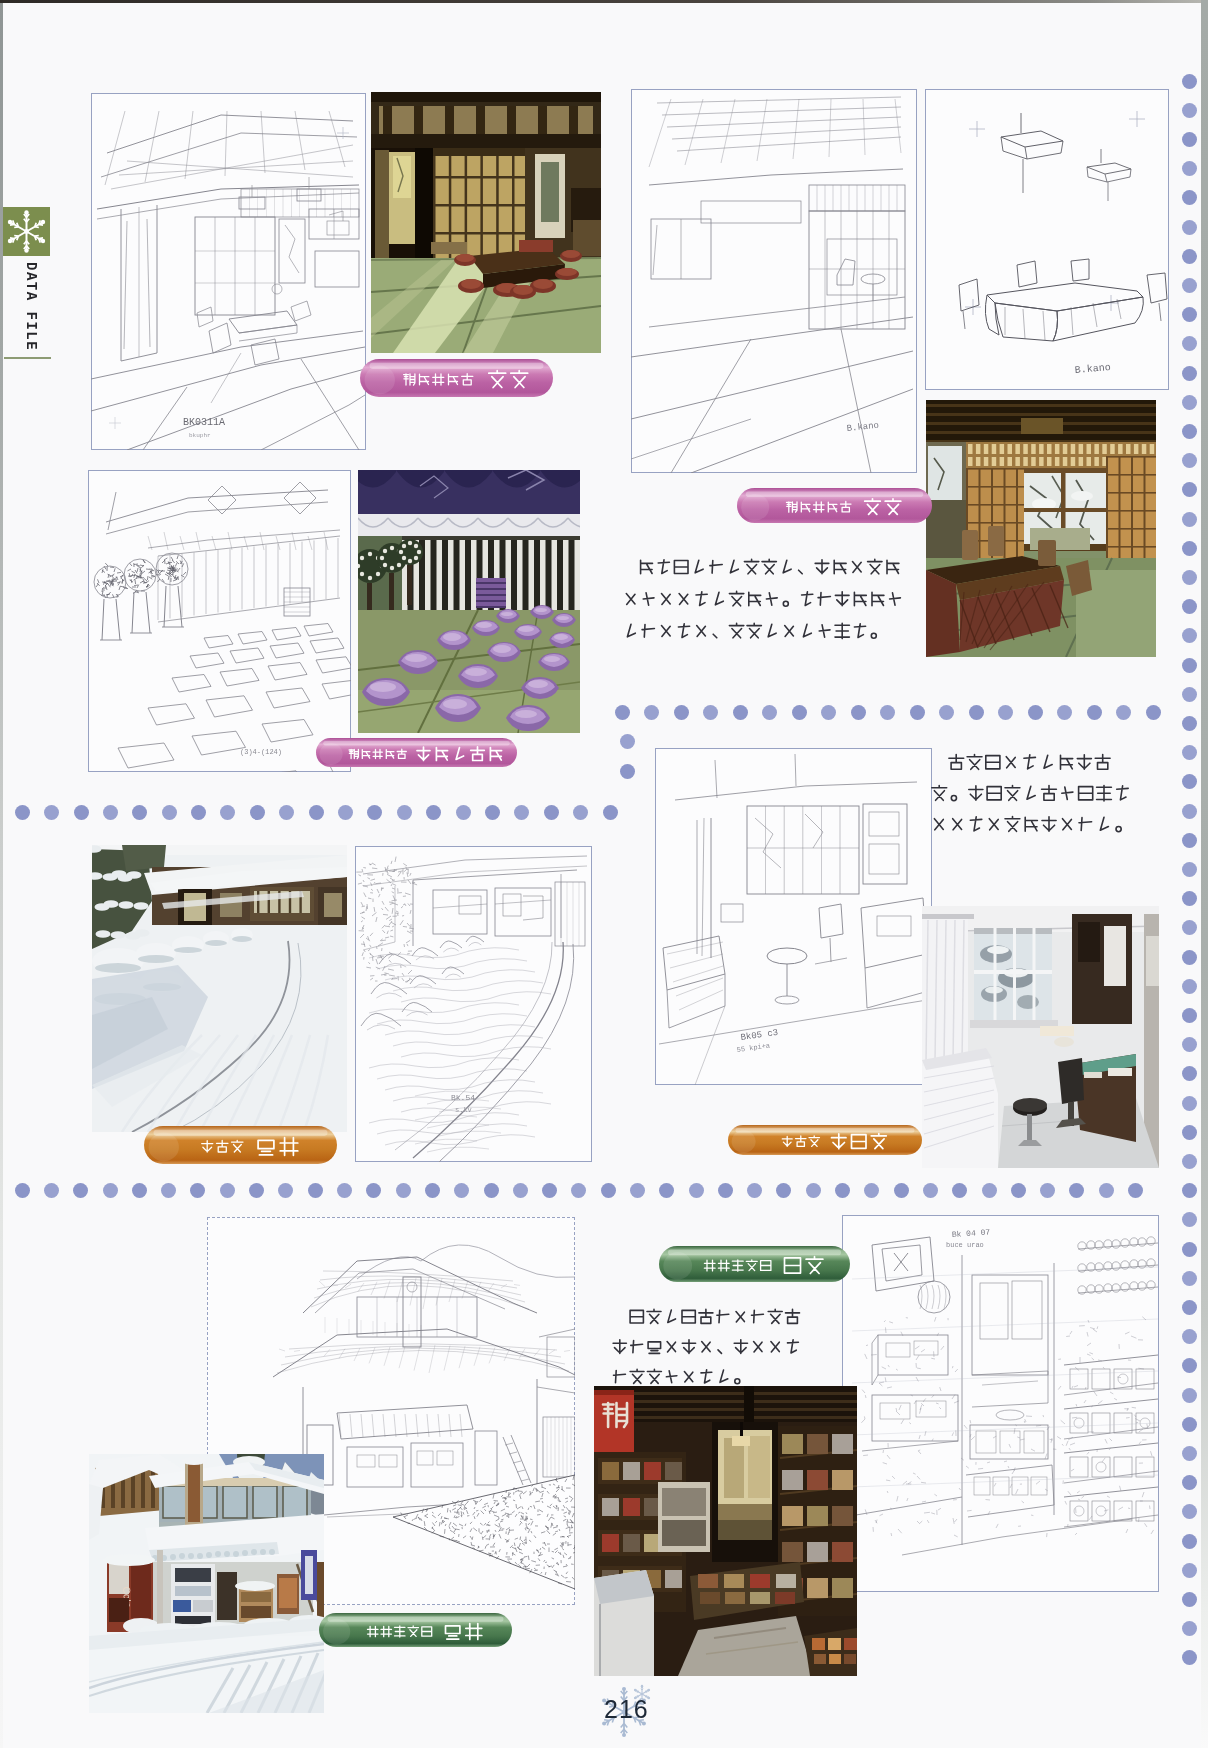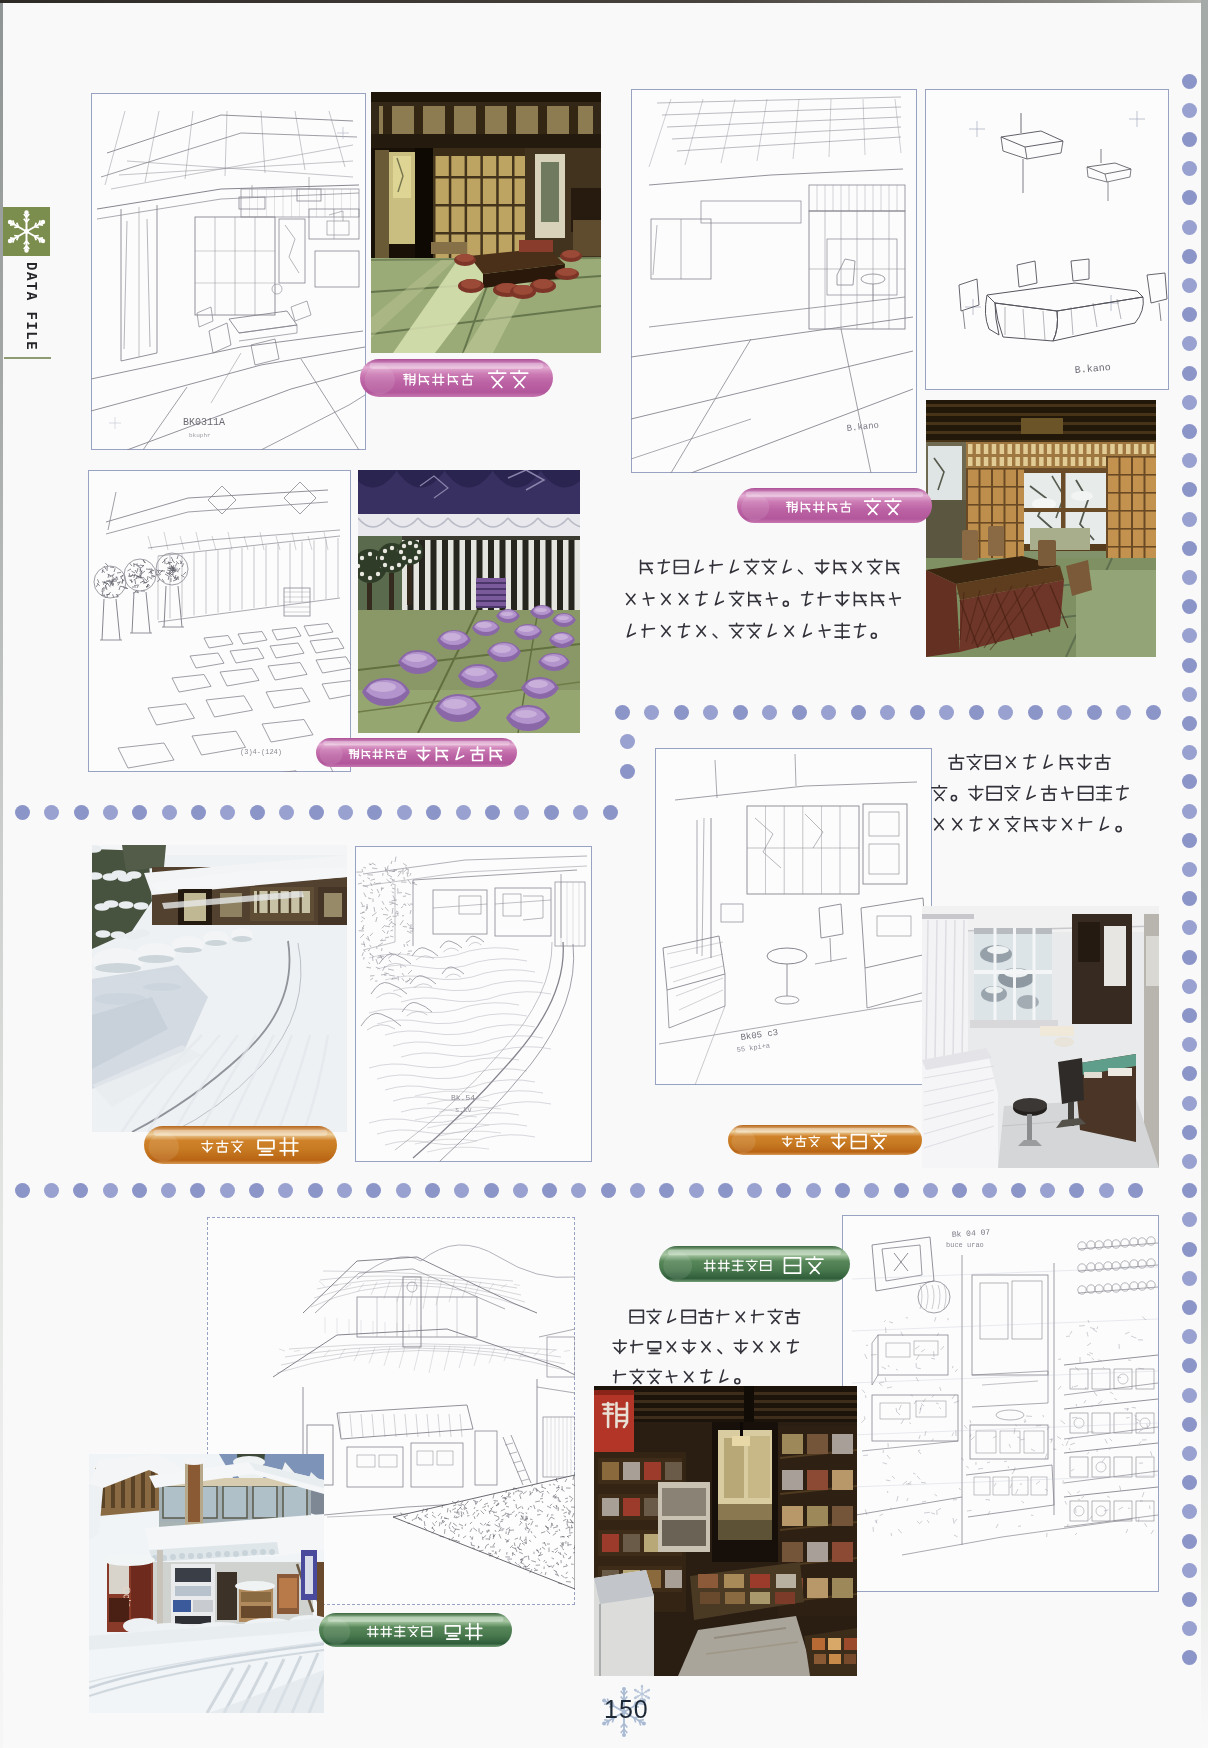--- a/index.html
+++ b/index.html
@@ -1725,12 +1725,12 @@
     <line x1="57.2" y1="11.0" x2="58.9" y2="11.3" stroke="#b8c6da" stroke-width="0.935" opacity="1.0"></line>
     <circle cx="58.9" cy="10.0" r="1.2" fill="#b8c6da"></circle>
     <line x1="52.0" y1="14.0" x2="58.9" y2="18.0" stroke="#b8c6da" stroke-width="1.1" opacity="1.0"></line>
     <line x1="55.5" y1="16.0" x2="57.2" y2="15.7" stroke="#b8c6da" stroke-width="0.935" opacity="1.0"></line>
     <line x1="55.5" y1="16.0" x2="56.1" y2="17.7" stroke="#b8c6da" stroke-width="0.935" opacity="1.0"></line>
     <line x1="57.2" y1="17.0" x2="58.9" y2="16.7" stroke="#b8c6da" stroke-width="0.935" opacity="1.0"></line>
     <line x1="57.2" y1="17.0" x2="57.8" y2="18.7" stroke="#b8c6da" stroke-width="0.935" opacity="1.0"></line>
     <circle cx="58.9" cy="18.0" r="1.2" fill="#b8c6da"></circle>
     <circle cx="52.0" cy="14.0" r="1.3" fill="#b8c6da"></circle>
   </svg>
-<div class="abs" style="left:604px;top:1695px;font-size:25px;color:#1d2836;letter-spacing:1px;font-family:'Liberation Sans';font-weight:normal">150</div>
+<div class="abs" style="left:604px;top:1695px;font-size:25px;color:#1d2836;letter-spacing:1px;font-family:'Liberation Sans';font-weight:normal">216</div>
 </body></html>

